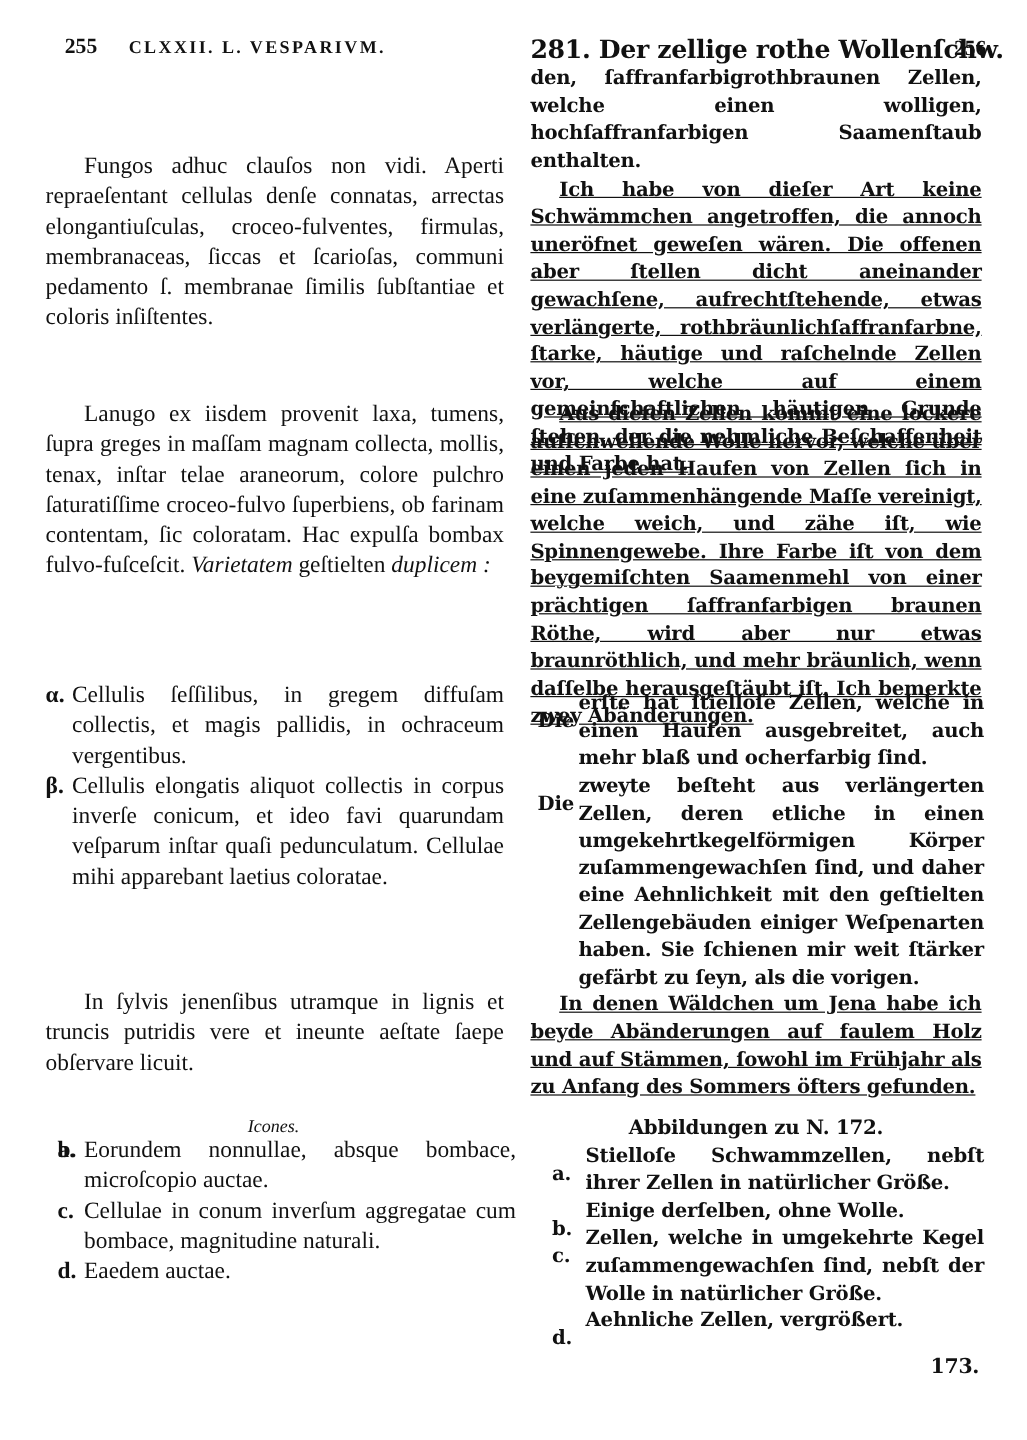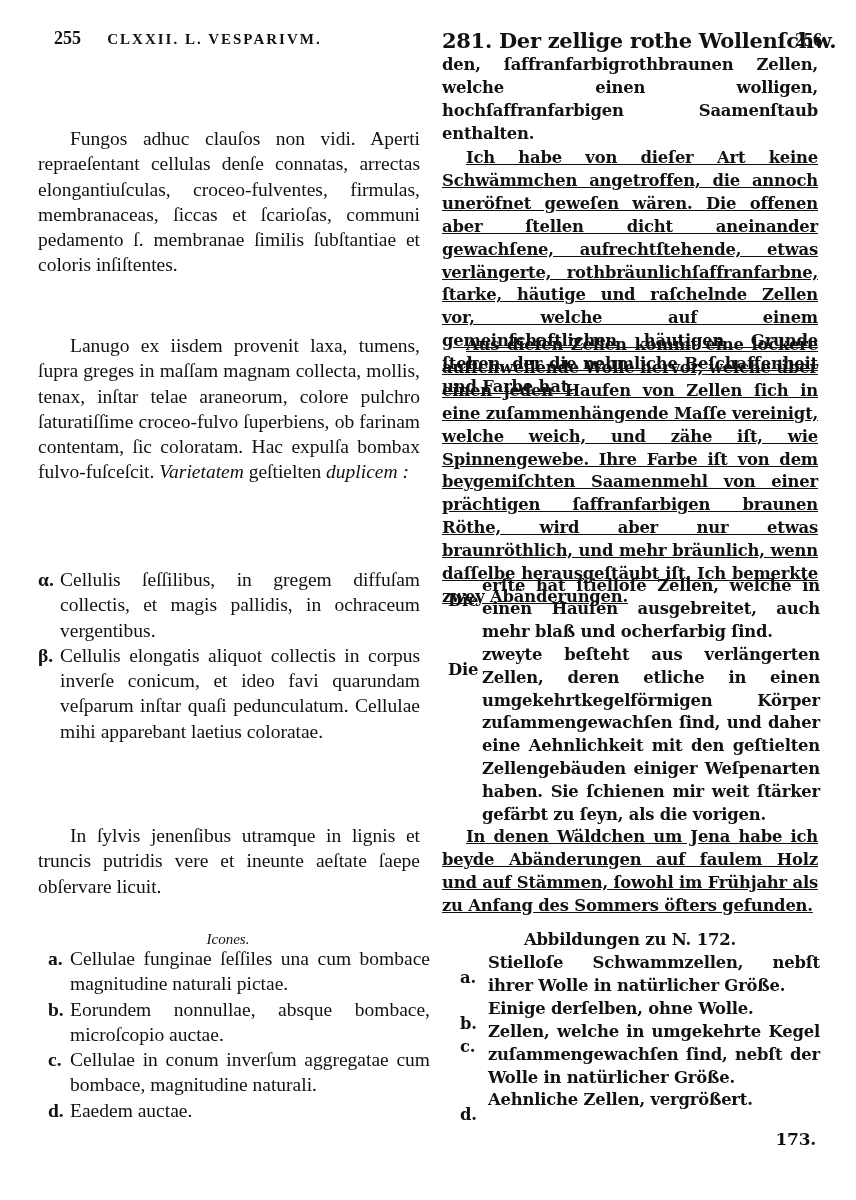--- a/index.html
+++ b/index.html
@@ -58,21 +58,21 @@
         <span class="mk">β.</span>
         <span>Cellulis elongatis aliquot collectis in corpus inverſe conicum, et ideo favi quarundam veſparum inſtar quaſi pedunculatum.  Cellulae mihi apparebant laetius coloratae.</span>
       </li>
     </ul>
 
     <p class="para indent" style="top:823px; margin:0; width:382px;">In ſylvis jenenſibus utramque in lignis et truncis putridis vere et ineunte aeſtate ſaepe obſervare licuit.</p>
 
     <div class="icones-title" style="top:927px;">Icones.</div>
 
     <ul class="list" style="top:946px; width:382px; left:10px;">
-      <li><span class="mk">a.</span><span>Cellulae funginae ſeſſiles una cum bombace magnitudine naturali pictae.</span></li>
+      <li><span class="mk">a.</span></li>
       <li><span class="mk">b.</span><span>Eorundem nonnullae, absque bombace, microſcopio auctae.</span></li>
       <li><span class="mk">c.</span><span>Cellulae in conum inverſum aggregatae cum bombace, magnitudine naturali.</span></li>
       <li><span class="mk">d.</span><span>Eaedem auctae.</span></li>
     </ul>
   </div>
 </div>
 
 <div class="page right">
   <div class="running-head">
     <span class="ht">281. Der zellige rothe Wollenſchw.</span>
@@ -87,21 +87,21 @@
     <ul class="glist" style="top:575px; left:6px; width:372px;">
       <li style="padding-left:34px;"><span class="mk">Die</span><span>erſte hat ſtielloſe Zellen, welche in einen Haufen ausgebreitet, auch mehr blaß und ocherfarbig ſind.</span></li>
       <li style="padding-left:34px;"><span class="mk">Die</span><span>zweyte beſteht aus verlängerten Zellen, deren etliche in einen umgekehrtkegelförmigen Körper zuſammengewachſen ſind, und daher eine Aehnlichkeit mit den geſtielten Zellengebäuden einiger Weſpenarten haben.  Sie ſchienen mir weit ſtärker gefärbt zu ſeyn, als die vorigen.</span></li>
     </ul>
 
     <p class="para indent" style="top:826px; margin:0;">In denen Wäldchen um Jena habe ich beyde Abänderungen auf faulem Holz und auf Stämmen, ſowohl im Frühjahr als zu Anfang des Sommers öfters gefunden.</p>
 
     <div class="abb-title" style="top:929px;">Abbildungen zu N. 172.</div>
 
     <ul class="glist" style="top:952px; left:18px; width:360px;">
-      <li><span class="mk">a.</span><span>Stielloſe Schwammzellen, nebſt ihrer Wolle in natürlicher Größe.</span></li>
+      <li><span class="mk">a.</span><span>Stielloſe Schwammzellen, nebſt ihrer Zellen in natürlicher Größe.</span></li>
       <li><span class="mk">b.</span><span>Einige derſelben, ohne Wolle.</span></li>
       <li><span class="mk">c.</span><span>Zellen, welche in umgekehrte Kegel zuſammengewachſen ſind, nebſt der Wolle in natürlicher Größe.</span></li>
       <li><span class="mk">d.</span><span>Aehnliche Zellen, vergrößert.</span></li>
     </ul>
 
     <div class="catch" style="top:1128px;">173.</div>
   </div>
 </div>
 
 </body></html>

